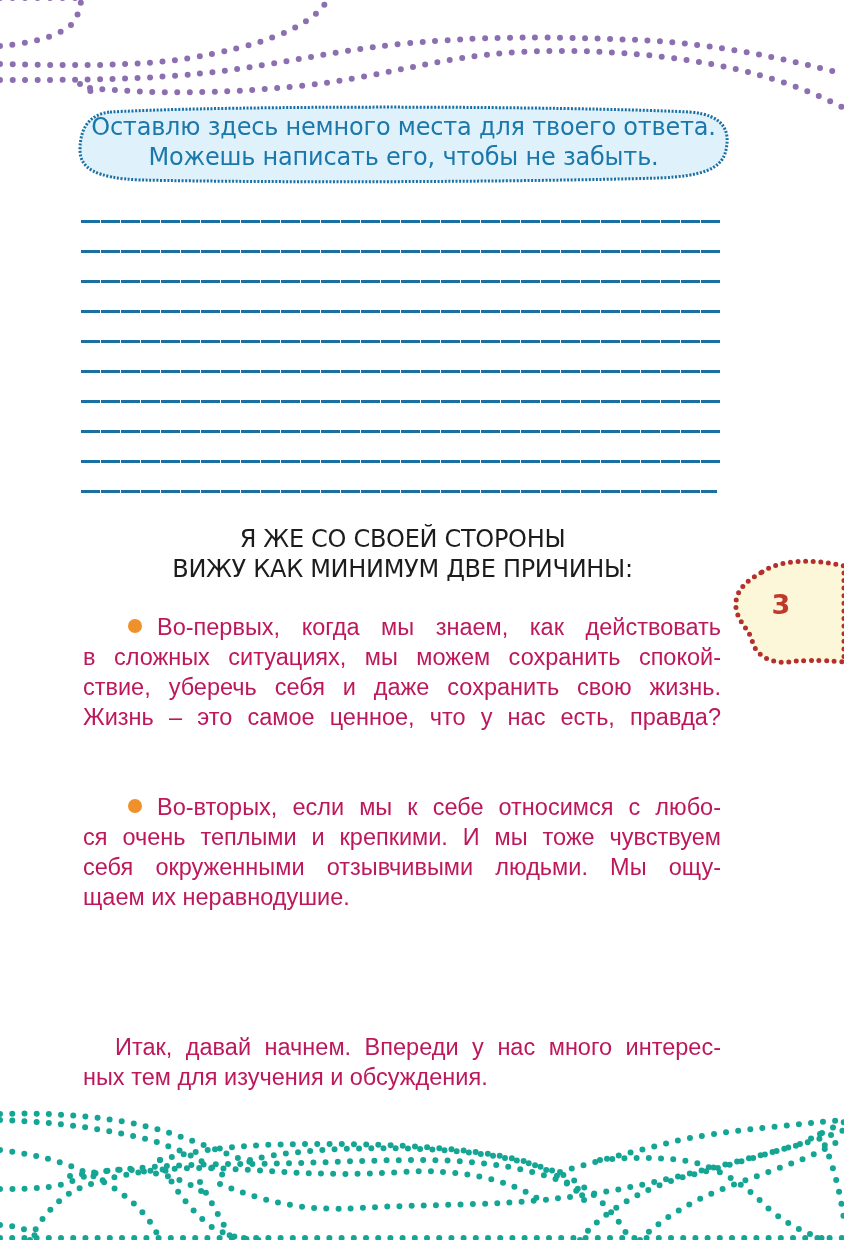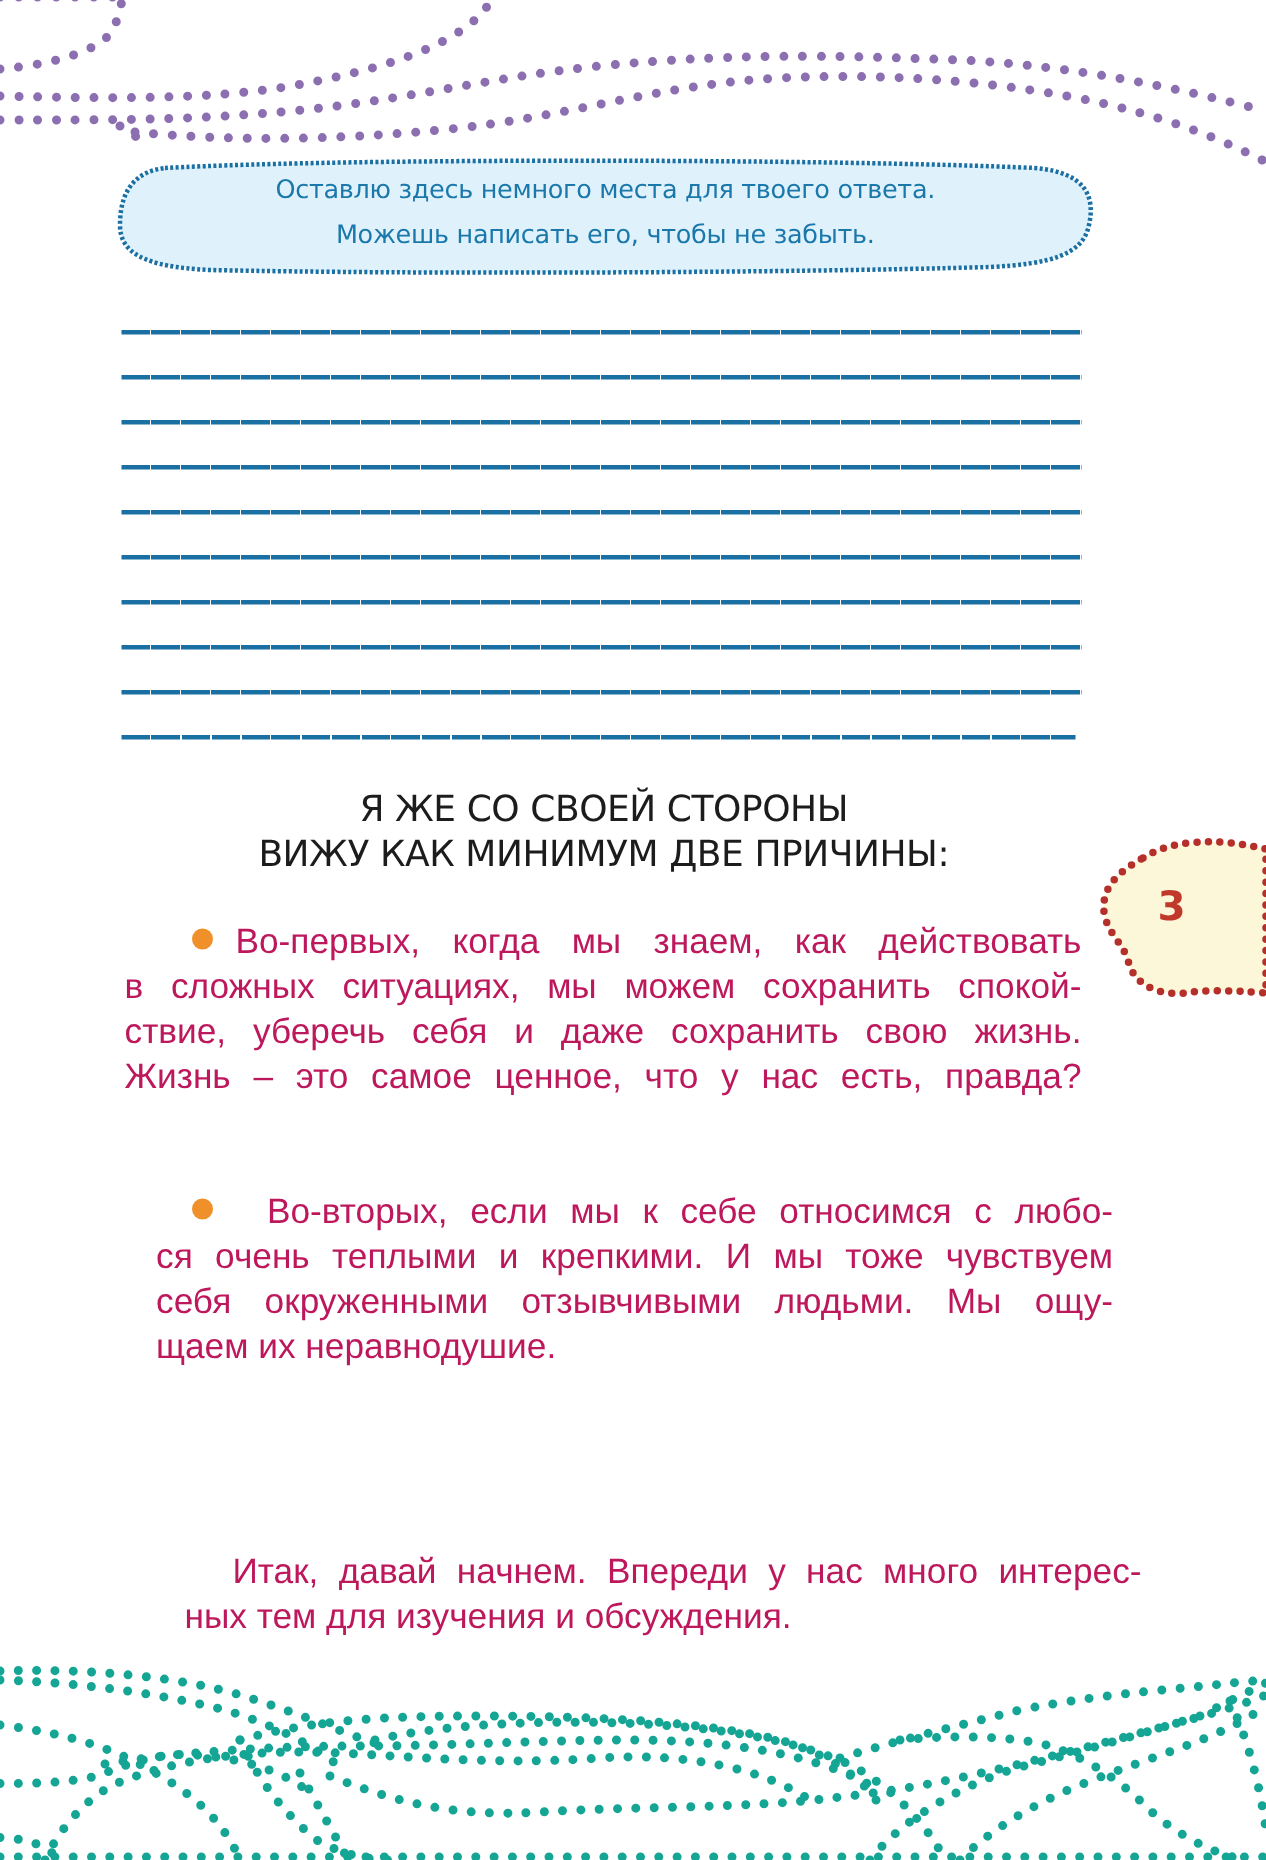--- a/index.html
+++ b/index.html
@@ -2,21 +2,21 @@
 <html><head>
 <meta charset="utf-8">
 <style>
   html, body { margin: 0; padding: 0; background: #ffffff; }
   body { width: 844px; height: 1240px; position: relative; overflow: hidden; }
   .deco { position: absolute; left: 0; top: 0; width: 844px; height: 1240px; pointer-events: none; }
 
   .bubble-text {
     position: absolute; left: 80px; top: 112px; width: 647px;
     text-align: center; color: #1a78ab;
-    font-family: "DejaVu Sans", sans-serif; font-size: 17px; line-height: 30px;
+    font-family: "DejaVu Sans", sans-serif; font-size: 24px; line-height: 30px;
     letter-spacing: -0.2px;
   }
   .bubble-text div { white-space: nowrap; }
 
   .answer-lines { position: absolute; left: 81px; top: 205px; width: 640px; }
   .answer-line {
     position: absolute; left: 0; height: 3px; width: 640px;
     background: repeating-linear-gradient(90deg, #1a6fa3 0 19px, #ffffff 19px 20px);
   }
 
@@ -95,28 +95,28 @@
 
 <div class="bullet" style="left:128px; top:619px;"></div>
 <div class="body-text" style="top:612px;">
   <div class="para-line first">Во-первых, когда мы знаем, как действовать</div>
   <div class="para-line">в сложных ситуациях, мы можем сохранить спокой-</div>
   <div class="para-line">ствие, уберечь себя и даже сохранить свою жизнь.</div>
   <div class="para-line">Жизнь – это самое ценное, что у нас есть, правда?</div>
 </div>
 
 <div class="bullet" style="left:128px; top:799px;"></div>
-<div class="body-text" style="top:792px;margin-left:21px;">
+<div class="body-text" style="top:792px;">
   <div class="para-line first">Во-вторых, если мы к себе относимся с любо-</div>
   <div class="para-line">ся очень теплыми и крепкими. И мы тоже чувствуем</div>
   <div class="para-line">себя окруженными отзывчивыми людьми. Мы ощу-</div>
   <div class="para-line last">щаем их неравнодушие.</div>
 </div>
 
-<div class="body-text" style="top:1032px;margin-left:40px;">
+<div class="body-text" style="top:1032px;">
   <div class="para-line indent">Итак, давай начнем. Впереди у нас много интерес-</div>
   <div class="para-line last">ных тем для изучения и обсуждения.</div>
 </div>
 
 <svg class="deco" viewBox="0 0 844 1240">
   <g fill="none" stroke="#14a595" stroke-width="6" stroke-linecap="round" stroke-dasharray="0 12.2">
     <path d="M0 1114 C60 1112 120 1118 160 1130 C200 1142 230 1156 250 1162"></path>
     <path d="M0 1120 C60 1122 110 1130 150 1140 C190 1152 220 1170 230 1182"></path>
     <path d="M0 1150 C50 1156 80 1168 100 1180 C130 1196 150 1216 160 1240"></path>
     <path d="M0 1189 C30 1189 55 1188 70 1182 C90 1174 110 1168 130 1170 C160 1172 190 1180 210 1198"></path>

